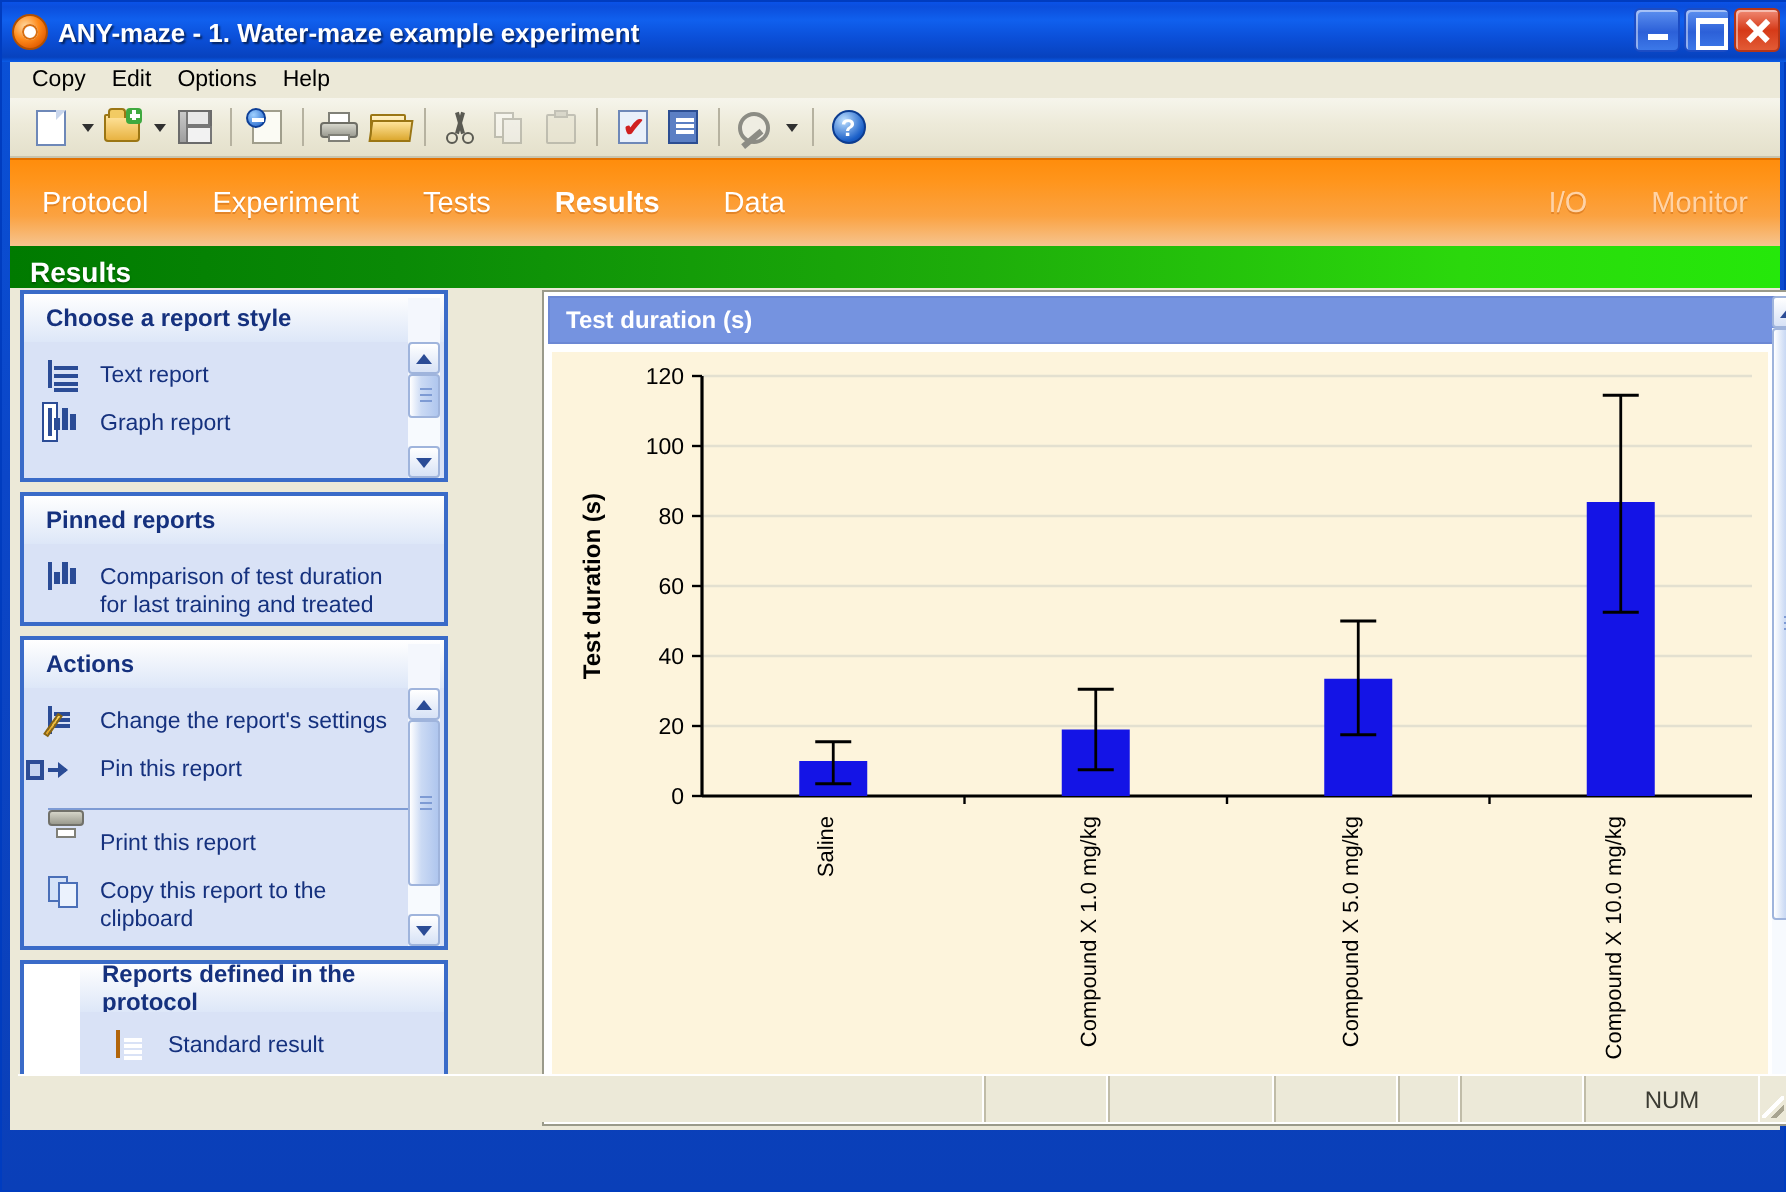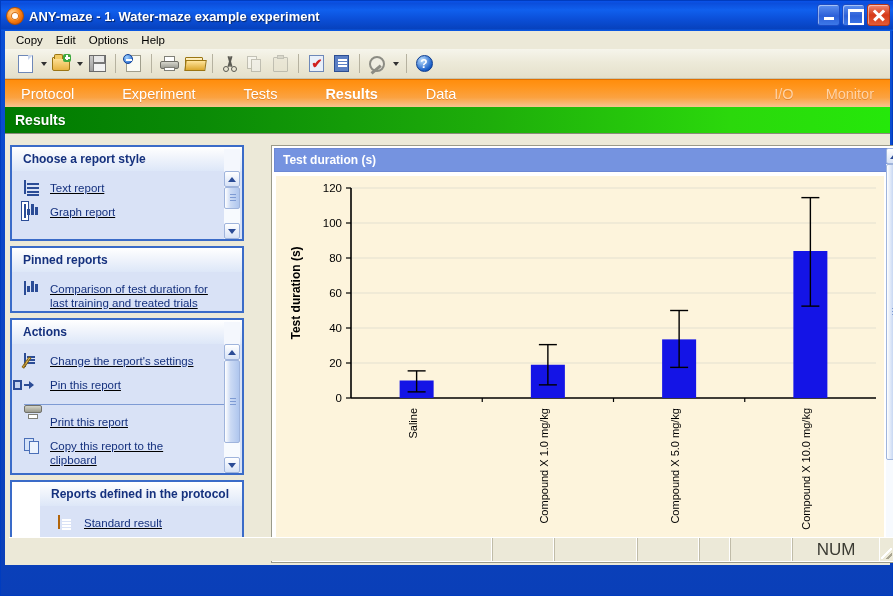--- a/index.html
+++ b/index.html
@@ -112,55 +112,54 @@
   .ic-check { width:15px; height:17px; background:#E9F0FA; border:1px solid #6E88B8; position:relative; }
   .ic-check::after { content:"\2714"; position:absolute; left:2px; top:1px; font-size:13px; color:#D02020; font-weight:bold; line-height:14px; }
   .ic-exp { width:15px; height:17px; background:#5B7FC4; border:1px solid #2C4E92; position:relative; }
   .ic-exp::after { content:""; position:absolute; left:3px; top:3px; width:9px; height:2px; background:#fff; box-shadow: 0 3px 0 #fff, 0 6px 0 #fff; }
   .ic-ring { width:16px; height:16px; border-radius:50%; border:2.5px solid #8C8C84; position:relative; background:#EFEDE2; }
   .ic-ring::after { content:""; position:absolute; left:-1px; top:10px; width:12px; height:2.5px; background:#8C8C84; transform:rotate(-40deg); }
   .ic-help { width:17px; height:17px; border-radius:50%; background:radial-gradient(circle at 34% 28%,#BEE0FF,#1A5FC8 70%,#0A3F96); border:1px solid #0C3C90; color:#fff; font-size:12px; font-weight:bold; display:flex; align-items:center; justify-content:center; }
 
   
   #navbar {
-    height:28px;
+    height:44px;
     background:linear-gradient(180deg,#FF8D0C 0%,#FF951C 25%,#FBA241 65%,#F6C48F 100%);
     display:flex; align-items:center; position:relative;
     border-top:1px solid #E07000;
-    gap:16px;
   }
   .nav-item { color:#fff; font-size:14.5px; padding:0 16px; text-shadow:0 1px 0 rgba(180,80,0,.35); white-space:nowrap; }
   .nav-item.active { font-weight:bold; }
   .nav-right { position:absolute; right:0; display:flex; align-items:center; }
   .nav-item.dim { color:#FFD3A6; }
 
   
   #greenbar {
     height:27px; background:linear-gradient(90deg,#007A00 0%,#0A8A06 22%,#1EAE0A 55%,#2BD80C 82%,#25E80A 100%);
     display:flex; align-items:center; padding-left:10px; border-bottom:1px solid #8A8A7A;
   }
   #greenbar span { color:#fff; font-size:14px; font-weight:bold; text-shadow:0 1px 1px rgba(0,60,0,.5); }
 
   
   #body { position:absolute; left:0; top:113px; width:885px; height:421px; background:#ECE9D8; }
 
   
   #sidebar {
-    position:absolute; left:5px; top:1px; width:234px; height:418px;
+    position:absolute; left:5px; top:1px; width:214px; height:418px;
     background:#ECE9D8;
   }
   .panel {
     background:#fff; border:2px solid #3A6BC8; margin-bottom:5px; position:relative; overflow:hidden;
   }
   .panel-head {
     height:24px; background:linear-gradient(180deg,#FFFFFF 0%,#F3F6FC 35%,#DDE7F8 100%);
     display:flex; align-items:center; padding-left:11px;
     color:#15317E; font-size:12px; font-weight:bold;
   }
-  .panel-body { background:#D9E2F6; padding:6px 0 6px 0; position:relative;text-decoration:underline; }
+  .panel-body { background:#D9E2F6; padding:6px 0 6px 0; position:relative; }
   .pitem { display:flex; align-items:flex-start; padding:3px 22px 3px 12px; color:#15317E; font-size:11.5px; line-height:14px; }
   .pitem .plabel { padding-top:1px; }
   .picon { width:18px; height:18px; margin-right:8px; flex:none; position:relative; }
   .divline { height:1px; background:#7E9BD4; margin:6px 14px 6px 12px; }
 
   
   .ic-text { width:16px; height:16px; background:#fff; border:1px solid #2B4C96; position:relative; }
   .ic-text::after{ content:""; position:absolute; left:2px; top:2px; width:12px; height:2px; background:#2B4C96;
      box-shadow:0 4px 0 #2B4C96, 0 8px 0 #2B4C96, 0 11px 0 #2B4C96; }
   .ic-graph { width:17px; height:17px; background:#fff; border:1px solid #2B4C96; position:relative; }
@@ -215,21 +214,21 @@
 
   
   #statusbar {
     position:absolute; left:4px; bottom:4px; width:885px; height:24px;
     background:#ECE9D8; border-top:1px solid #FFFFFF;
     display:flex; align-items:stretch;
   }
   .sb-cell { border-left:1px solid #C0BCA8; border-right:1px solid #FFFFFF; }
   .sb-cell:first-child { border-left:none; }
   .sb-main { flex:1; }
-  .sb-num { width:88px; display:flex; align-items:center; justify-content:center; font-size:17px; color:#3B3B33; }
+  .sb-num { width:88px; display:flex; align-items:center; justify-content:center; font-size:12px; color:#3B3B33; }
   .sb-grip { width:14px; position:relative; }
   .sb-grip::after {
     content:""; position:absolute; right:2px; bottom:2px; width:11px; height:11px;
     background:
       linear-gradient(135deg, transparent 45%, #FFFFFF 45%, #FFFFFF 58%, transparent 58%),
       linear-gradient(135deg, transparent 70%, #A8A490 70%, #A8A490 84%, transparent 84%);
   }
 </style>
 </head>
 <body>

